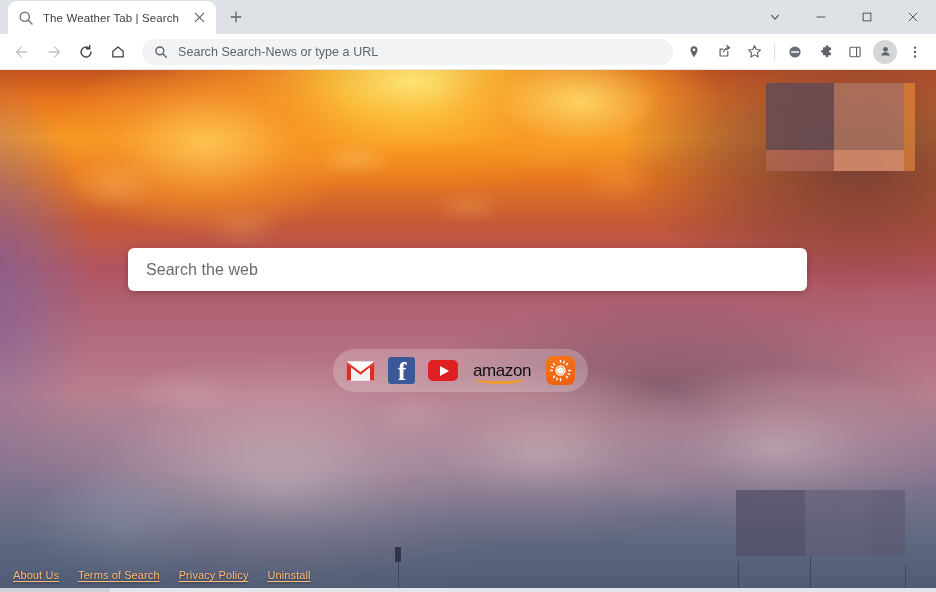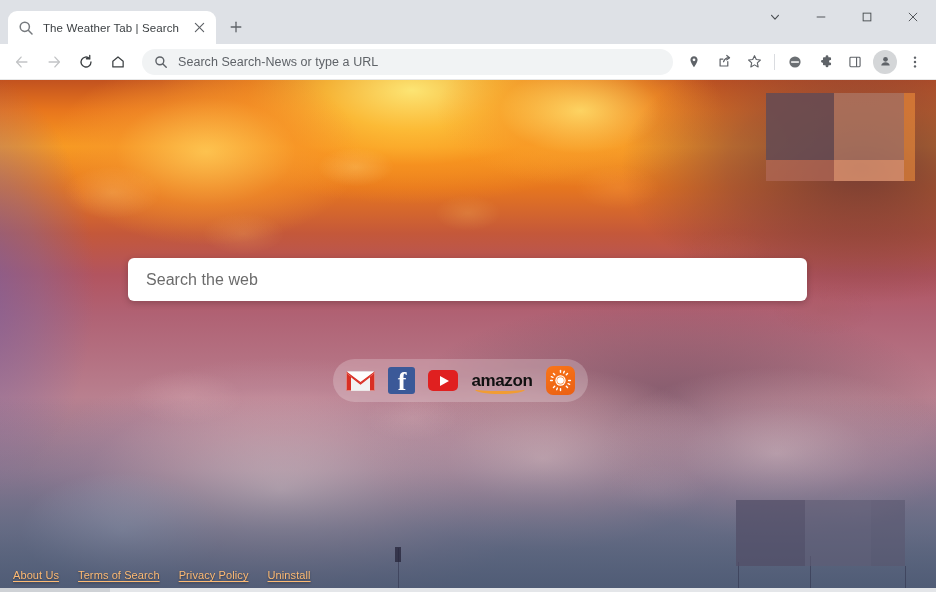--- a/index.html
+++ b/index.html
@@ -9,21 +9,21 @@
     background:#dfe1e5;
   }
   .window {
     position:relative; width:936px; height:592px;
     background:#d8dadd; overflow:hidden;
     display:flex; flex-direction:column;
   }
 
   
   .tabstrip {
-    height:44px; background:#dee1e6;
+    height:34px; background:#dee1e6;
     display:flex; align-items:flex-end;
     position:relative; flex:none;
   }
   .tab {
     margin-left:8px; width:208px; height:33px;
     background:#ffffff; border-radius:9px 9px 0 0;
     display:flex; align-items:center; padding:0 8px 0 10px;
     position:relative;
   }
   .tab-favicon { width:16px; height:16px; flex:none; margin-right:9px; opacity:.85; }
@@ -233,21 +233,21 @@
     display:flex; align-items:center; justify-content:center;
   }
   .ic-yt .tri {
     width:0; height:0; border-left:9px solid #fff;
     border-top:5.5px solid transparent; border-bottom:5.5px solid transparent;
     margin-left:2px;
   }
   
   .ic-amz { width:62px; position:relative; }
   .ic-amz .word {
-    font-family:"Liberation Sans", sans-serif; font-weight:bold;
+    font-family:"Liberation Sans", sans-serif; font-weight:normal;
     font-size:17px; color:#111; letter-spacing:-.4px; line-height:1;
   }
   .ic-amz .smile {
     position:absolute; left:4px; bottom:-5px; width:50px; height:9px;
     border-bottom:3px solid #f19c33; border-radius:0 0 50% 50%;
   }
   
   .ic-sun {
     width:29px; height:29px; border-radius:7px;
     background:linear-gradient(160deg,#f97519,#ea5f12);

